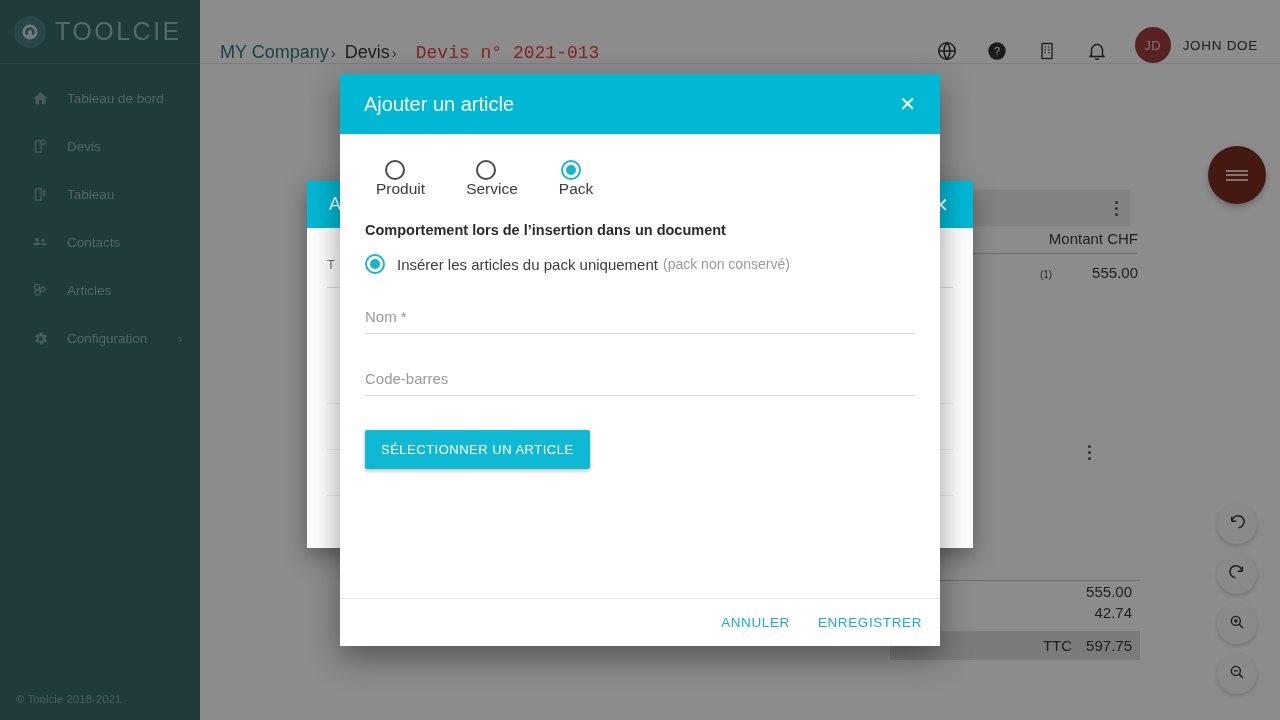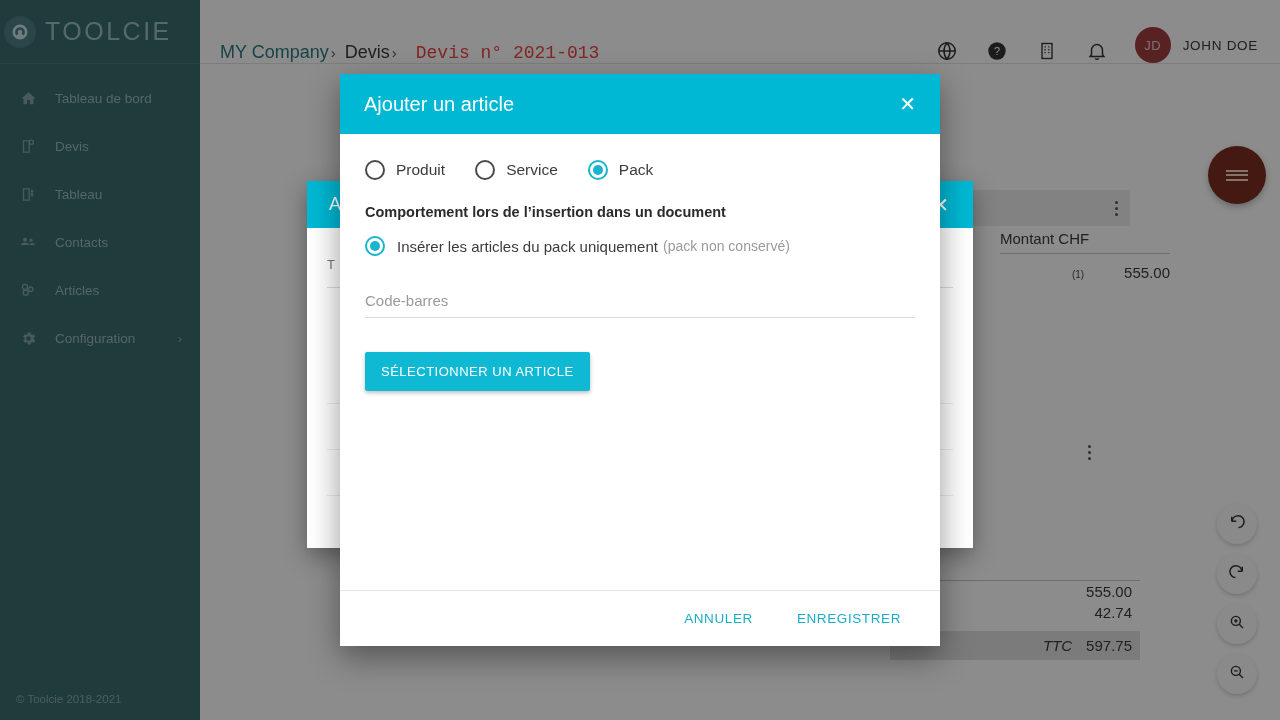--- a/index.html
+++ b/index.html
@@ -14,39 +14,39 @@
   
   .sidebar {
     position: absolute; left: 0; top: 0;
     width: 200px; height: 720px;
     background: #2d5557;
     z-index: 1;
   }
   .sidebar-logo {
     height: 64px;
     display: flex; align-items: center;
-    padding-left: 4px;
+    padding-left: 14px;
     border-bottom: 1px solid rgba(255,255,255,0.07);
   }
   .logo-mark {
     width: 32px; height: 32px; border-radius: 50%;
     background: #3e6567;
     position: relative;
     flex: 0 0 auto;
     display: flex; align-items: center; justify-content: center;
   }
   .logo-mark svg { display: block; }
   .logo-text {
     margin-left: 9px;
     font-size: 25px;
     letter-spacing: 2.5px;
     color: #7d9699;
     font-weight: 400;
   }
-  .sidebar-nav { padding-top: 10px; }
+  .sidebar-nav { padding-top: 10px; padding-left: 12px; }
   .nav-item {
     display: flex; align-items: center;
     height: 48px;
     padding-left: 16px;
     color: #7b9295;
     font-size: 13.5px;
     cursor: pointer;
     position: relative;
   }
   .nav-icon {
@@ -108,37 +108,37 @@
   .doc-toolbar {
     position: absolute; left: 590px; top: 126px;
     width: 340px; height: 36px;
     background: #ededed;
     display: flex; align-items: center; justify-content: flex-end;
     padding-right: 12px;
   }
   .kebab { display: flex; flex-direction: column; gap: 3px; align-items: center; cursor: pointer; }
   .kebab i { width: 3px; height: 3px; border-radius: 50%; background: #555; display: block; }
   .amount-col {
-    position: absolute; left: 800px; top: 166px;
-    width: 170px; 
+    position: absolute; left: 768px; top: 166px;
+    width: 170px; text-align: right;
     font-size: 15px; color: #3b3b3b;
   }
   .amount-head { padding-bottom: 6px; border-bottom: 1px solid #c9c9c9; }
   .amount-row { padding-top: 10px; display: flex; justify-content: flex-end; align-items: baseline; }
   .amount-sup { font-size: 10px; color: #4a4a4a; margin-right: 40px; }
   .kebab2 { position: absolute; left: 888px; top: 381px; }
   .totals {
     position: absolute; left: 690px; top: 516px;
     width: 250px;
     font-size: 15px; color: #3b3b3b;
   }
   .totals-line { border-top: 1px solid #c9c9c9; }
   .total-row { display: flex; justify-content: flex-end; padding: 2px 8px 2px 0; }
   .total-row.highlight { background: #e0e0e0; padding: 6px 8px 6px 0; margin-top: 8px; }
-  .total-lbl { margin-right: 14px; color: #3b3b3b; font-style: italic; }
+  .total-lbl { margin-right: 14px; color: #3b3b3b; }
   .vat-table {
     position: absolute; left: 380px; top: 652px;
     width: 360px; font-size: 13px; color: #3b3b3b;
   }
   .vat-table table { border-collapse: collapse; width: 100%; }
   .vat-table th {
     font-weight: 400; text-align: left; padding: 2px 6px;
     border-bottom: 1px solid #c9c9c9;
   }
   .vat-table th.num, .vat-table td.num { text-align: right; }
@@ -213,21 +213,21 @@
   }
   .modal-title { color: #fff; font-size: 20px; }
   .modal-close {
     color: #fff; font-size: 20px; line-height: 1;
     cursor: pointer; padding: 6px;
     display: flex; align-items: center; justify-content: center;
   }
   .modal-body { flex: 1 1 auto; padding: 26px 25px 0 25px; position: relative; }
 
   .radio-row { display: flex; align-items: center; gap: 6px; margin-bottom: 24px; }
-  .radio-item { display: flex; align-items: center; cursor: pointer; margin-right: 24px; }
+  .radio-item { display: flex; align-items: center; cursor: pointer; margin-right: 24px; flex-direction: column; }
   .radio {
     width: 20px; height: 20px; border-radius: 50%;
     border: 2px solid #4a4a4a;
     flex: 0 0 auto; position: relative;
   }
   .radio.on { border-color: #19b5cd; }
   .radio.on::after {
     content: ""; position: absolute;
     left: 50%; top: 50%; transform: translate(-50%, -50%);
     width: 10px; height: 10px; border-radius: 50%;
@@ -261,23 +261,23 @@
     display: inline-block;
     background: #0fb9d4; color: #fff;
     border: none; cursor: pointer;
     font-family: "Liberation Sans", sans-serif;
     font-size: 13px; letter-spacing: 0.5px;
     padding: 12px 16px; border-radius: 2px;
     box-shadow: 0 2px 4px rgba(0,0,0,0.25);
   }
 
   .modal-foot {
-    height: 56px; border-top: 1px solid #e6e6e6;
+    height: 48px; border-top: 1px solid #e6e6e6;
     display: flex; align-items: center; justify-content: flex-end;
-    padding-right: 25px; gap: 16px;
+    padding-right: 4px; gap: 0;
   }
   .foot-btn {
     background: none; border: none; cursor: pointer;
     color: #17aec6; font-size: 13.5px; letter-spacing: 0.6px;
     padding: 10px 14px;
     font-family: "Liberation Sans", sans-serif;
   }
 </style>
 </head>
 <body>
@@ -538,20 +538,23 @@
 
       <div class="section-title">Comportement lors de l’insertion dans un document</div>
 
       <label class="opt-row">
         <span class="radio on"></span>
         <span class="opt-label">Insérer les articles du pack uniquement</span>
         <span class="opt-note">(pack non conservé)</span>
       </label>
 
 
+      <div class="field">
+        <input type="text" placeholder="Nom *" style="">
+      </div>
 
       <div class="field-row">
         <div class="field">
           <input type="text" placeholder="Code-barres" style="">
         </div>
       </div>
 
       <button class="select-btn">SÉLECTIONNER UN ARTICLE</button>
     </div>
 

